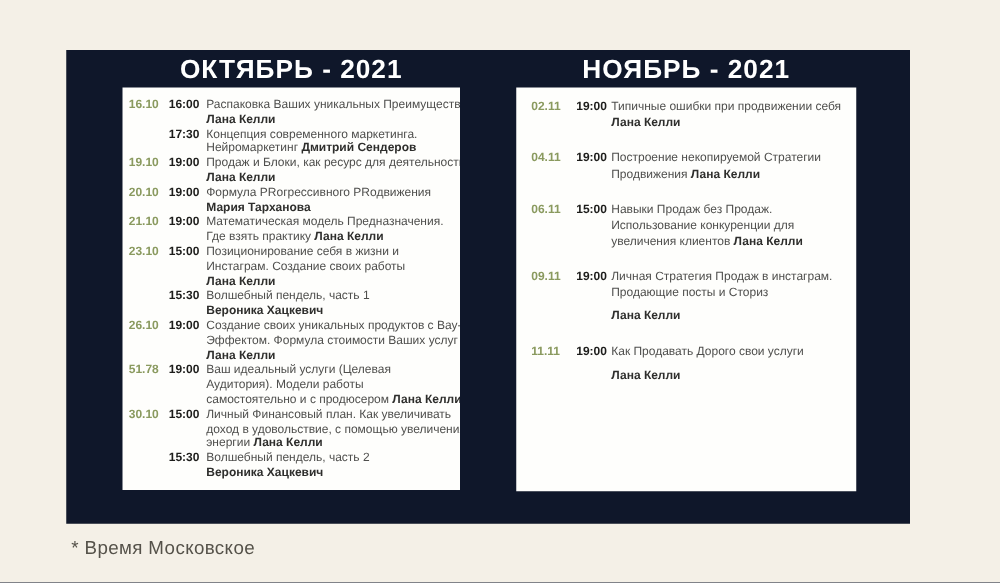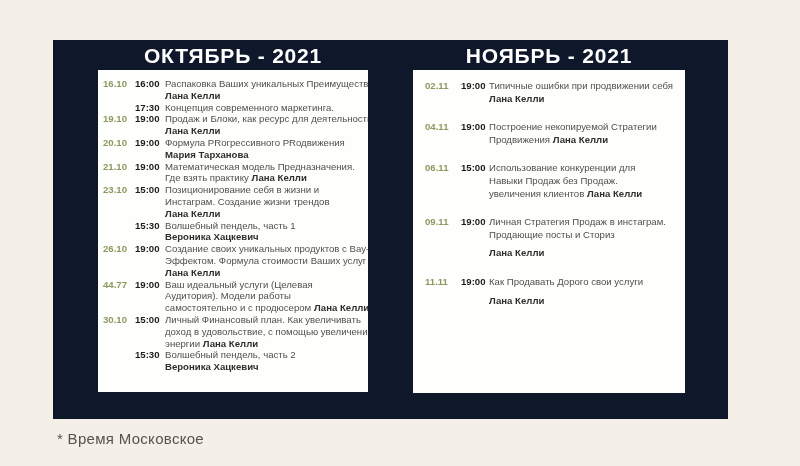--- a/index.html
+++ b/index.html
@@ -88,20 +88,21 @@
           <div class="event-lines">
             <div class="event-line"><span>Распаковка Ваших уникальных Преимуществ</span></div>
             <div class="event-line"><b>Лана Келли</b></div>
           </div>
         </div>
         <div class="event-row">
           <span class="event-date"></span>
           <span class="event-time">17:30</span>
           <div class="event-lines">
             <div class="event-line"><span>Концепция современного маркетинга.</span></div>
+            <div class="event-line"><span>Нейромаркетинг </span><b>Дмитрий Сендеров</b></div>
           </div>
         </div>
         <div class="event-row">
           <span class="event-date">19.10</span>
           <span class="event-time">19:00</span>
           <div class="event-lines">
             <div class="event-line"><span>Продаж и Блоки, как ресурс для деятельности</span></div>
             <div class="event-line"><b>Лана Келли</b></div>
           </div>
         </div>
@@ -119,21 +120,21 @@
           <div class="event-lines">
             <div class="event-line"><span>Математическая модель Предназначения.</span></div>
             <div class="event-line"><span>Где взять практику </span><b>Лана Келли</b></div>
           </div>
         </div>
         <div class="event-row">
           <span class="event-date">23.10</span>
           <span class="event-time">15:00</span>
           <div class="event-lines">
             <div class="event-line"><span>Позиционирование себя в жизни и</span></div>
-            <div class="event-line"><span>Инстаграм. Создание жизни трендов</span></div>
+            <div class="event-line"><span>Инстаграм. Создание своих работы</span></div>
             <div class="event-line"><b>Лана Келли</b></div>
           </div>
         </div>
         <div class="event-row">
           <span class="event-date"></span>
           <span class="event-time">15:30</span>
           <div class="event-lines">
             <div class="event-line"><span>Волшебный пендель, часть 1</span></div>
             <div class="event-line"><b>Вероника Хацкевич</b></div>
           </div>
@@ -141,21 +142,21 @@
         <div class="event-row">
           <span class="event-date">26.10</span>
           <span class="event-time">19:00</span>
           <div class="event-lines">
             <div class="event-line"><span>Создание своих уникальных продуктов с Вау-</span></div>
             <div class="event-line"><span>Эффектом. Формула стоимости Ваших услуг</span></div>
             <div class="event-line"><b>Лана Келли</b></div>
           </div>
         </div>
         <div class="event-row">
-          <span class="event-date">44.77</span>
+          <span class="event-date">51.78</span>
           <span class="event-time">19:00</span>
           <div class="event-lines">
             <div class="event-line"><span>Ваш идеальный услуги (Целевая</span></div>
             <div class="event-line"><span>Аудитория). Модели работы</span></div>
             <div class="event-line"><span>самостоятельно и с продюсером </span><b>Лана Келли</b></div>
           </div>
         </div>
         <div class="event-row">
           <span class="event-date">30.10</span>
           <span class="event-time">15:00</span>
@@ -188,22 +189,22 @@
           <span class="event-time">19:00</span>
           <div class="event-lines">
             <div class="event-line"><span>Построение некопируемой Стратегии</span></div>
             <div class="event-line"><span>Продвижения </span><b>Лана Келли</b></div>
           </div>
         </div>
         <div class="event-row">
           <span class="event-date">06.11</span>
           <span class="event-time">15:00</span>
           <div class="event-lines">
+            <div class="event-line"><span>Навыки Продаж без Продаж.</span></div>
             <div class="event-line"><span>Использование конкуренции для</span></div>
-            <div class="event-line"><span>Навыки Продаж без Продаж.</span></div>
             <div class="event-line"><span>увеличения клиентов </span><b>Лана Келли</b></div>
           </div>
         </div>
         <div class="event-row">
           <span class="event-date">09.11</span>
           <span class="event-time">19:00</span>
           <div class="event-lines">
             <div class="event-line"><span>Личная Стратегия Продаж в инстаграм.</span></div>
             <div class="event-line"><span>Продающие посты и Сториз</span></div>
             <div class="event-line spaced"><b>Лана Келли</b></div>

